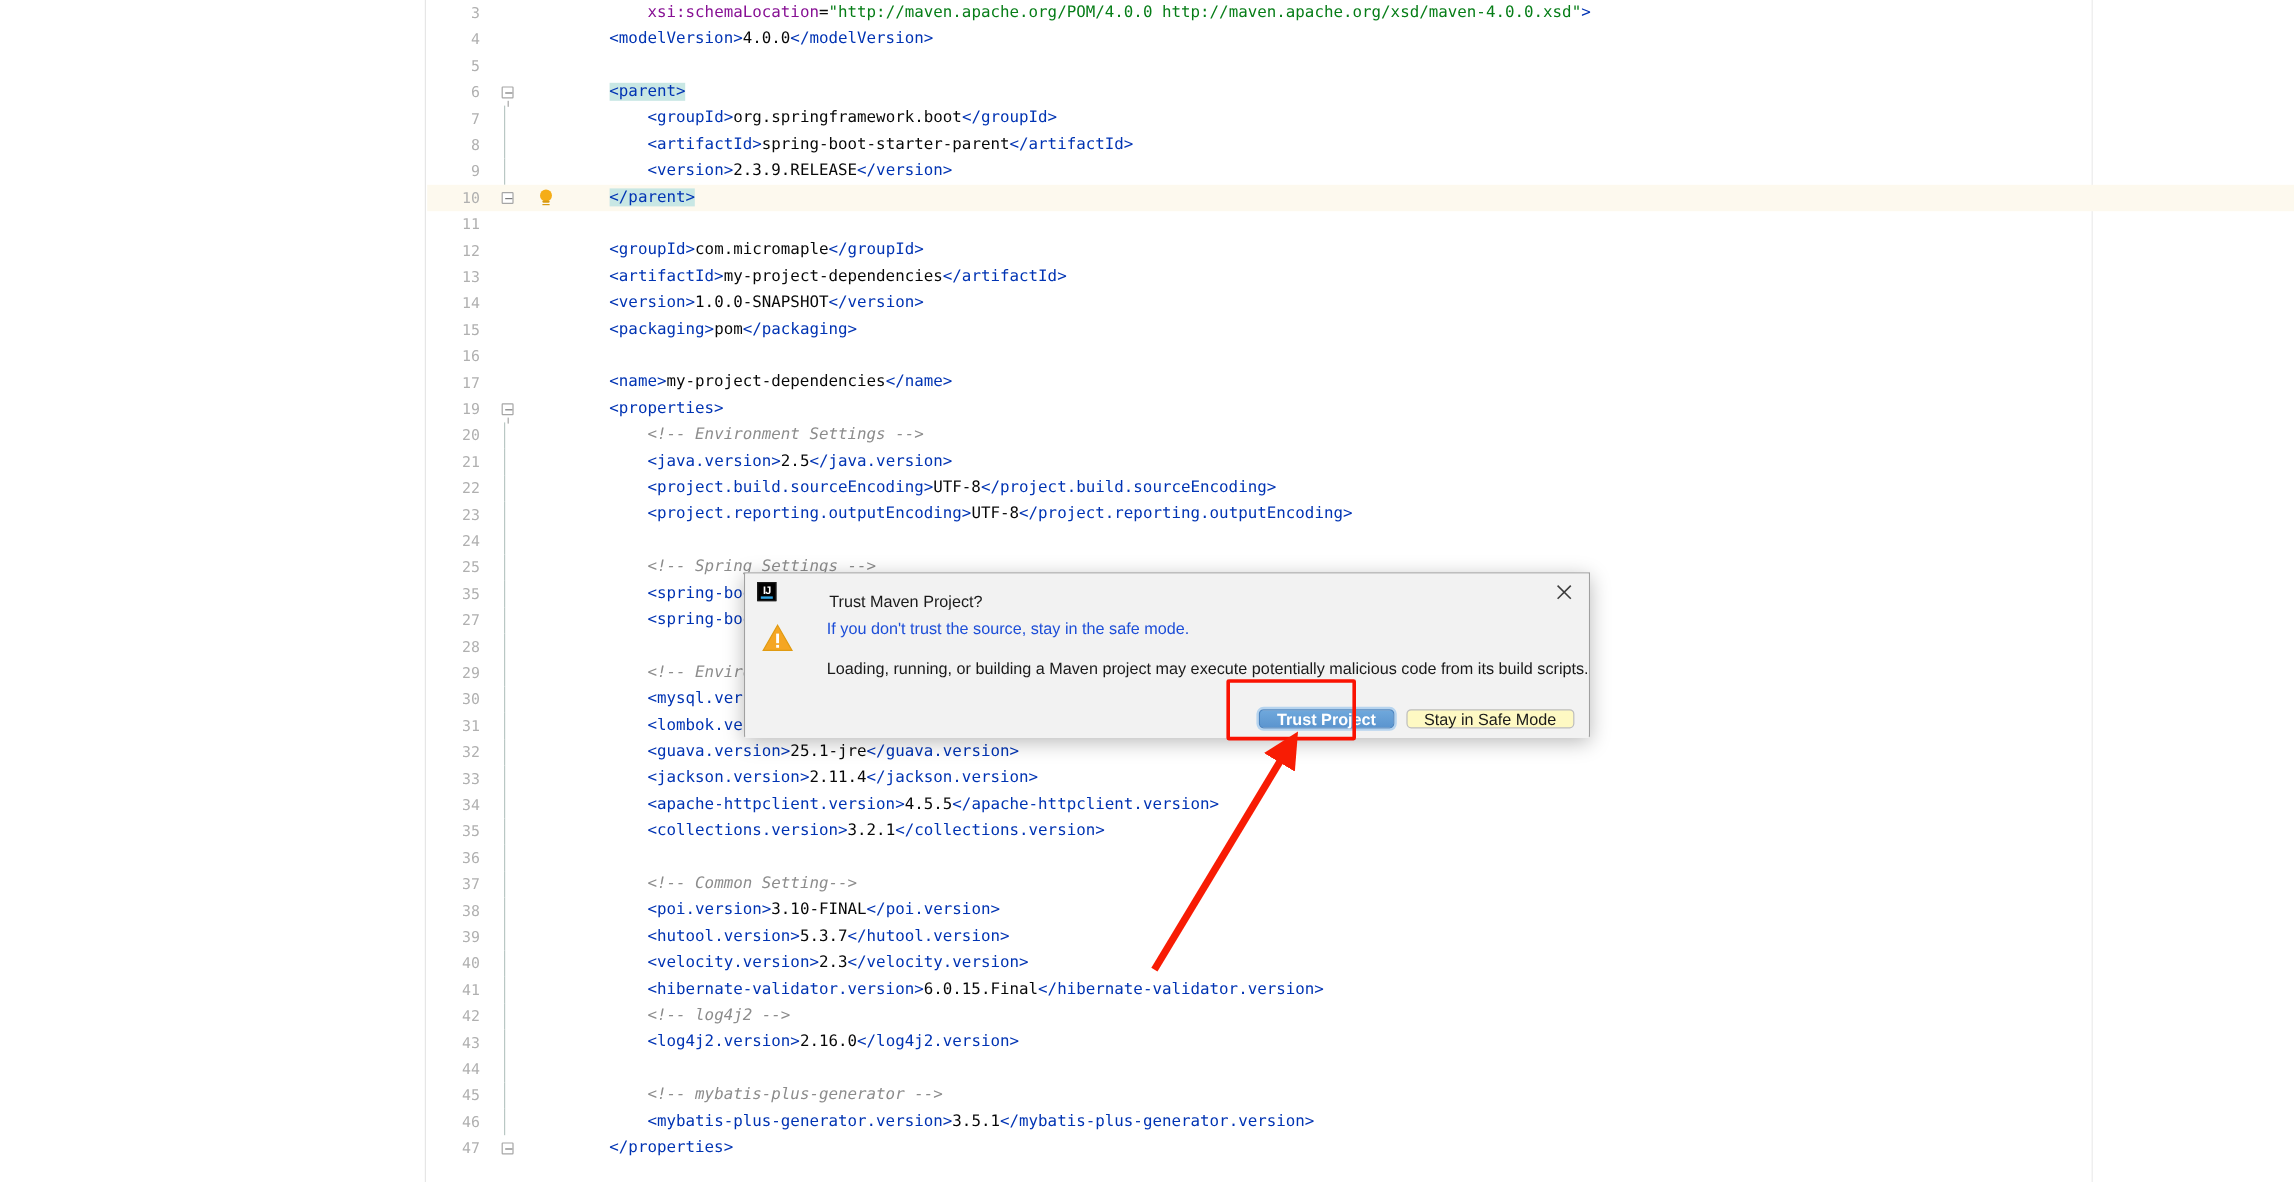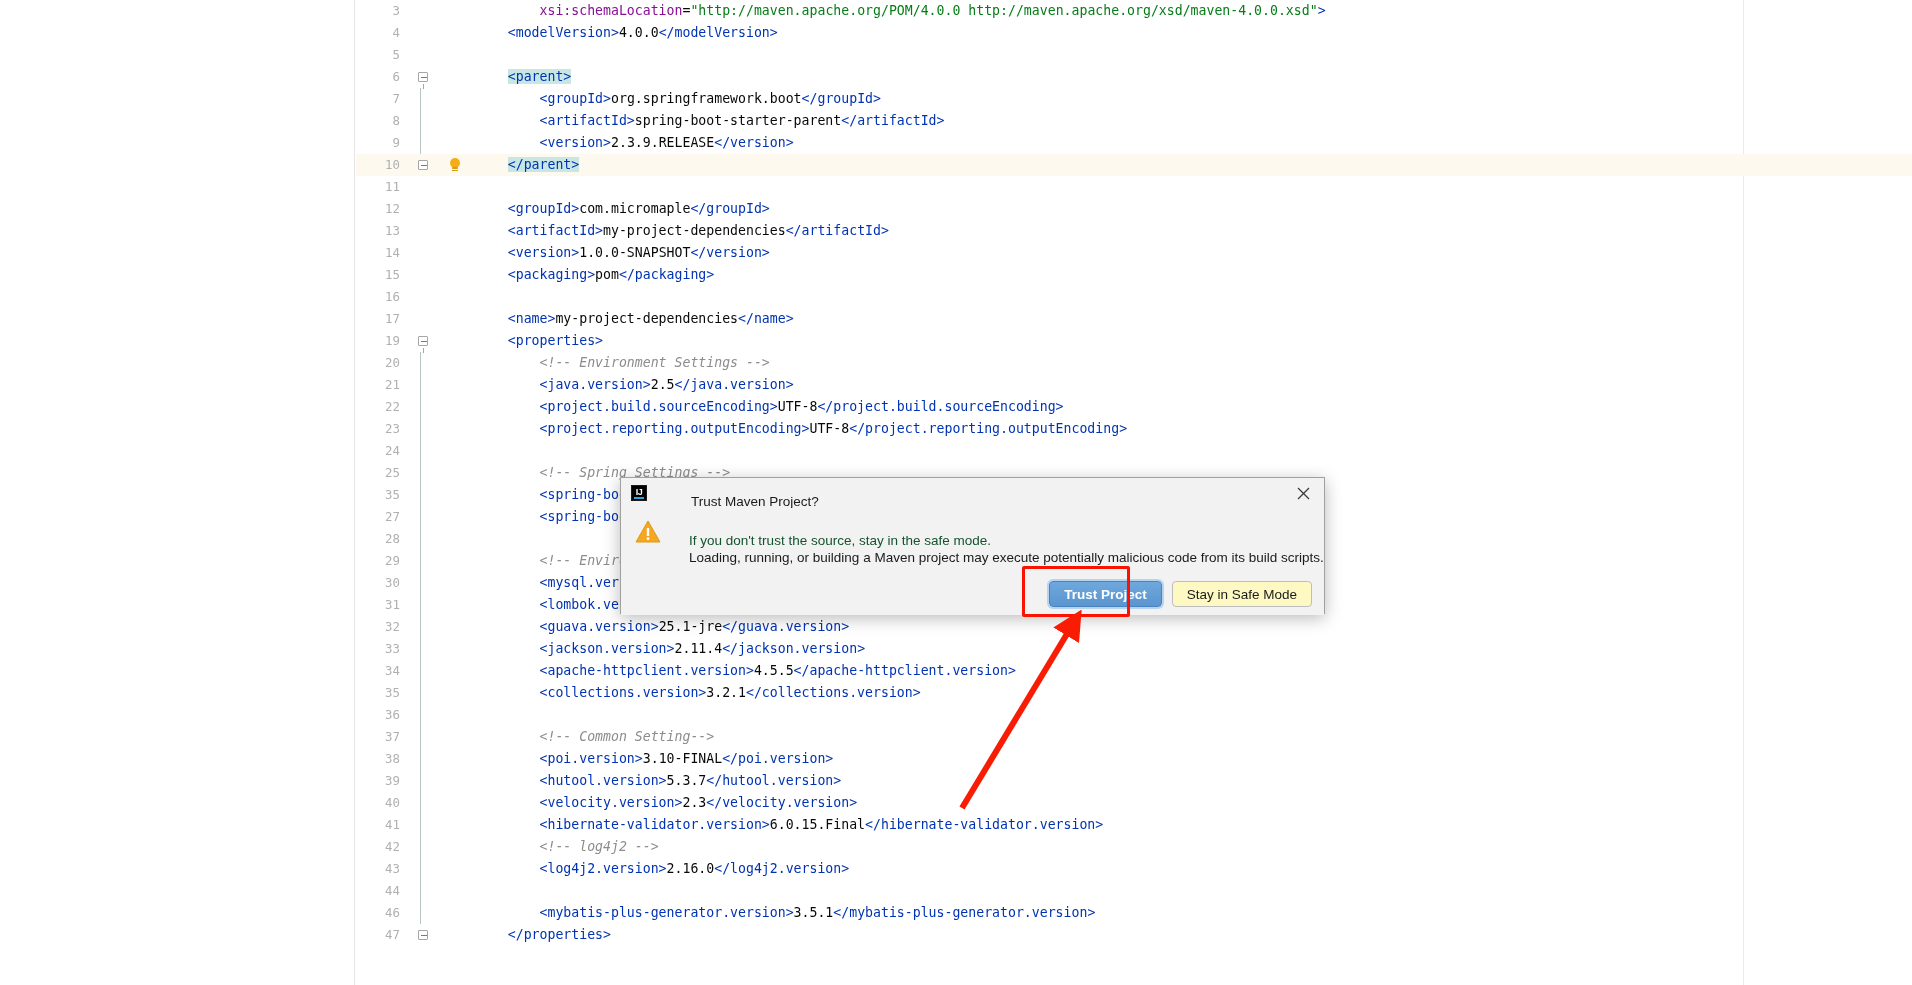--- a/index.html
+++ b/index.html
@@ -222,42 +222,42 @@
   }
   .warn-icon {
     position: absolute;
     left: 14px; top: 12px;
     width: 26px; height: 24px;
   }
   .warn-icon svg { display: block; }
 
   .dlg-msg1 {
     position: absolute;
-    left: 68px; top: 25px;
+    left: 68px; top: 8px;
     font-size: 13.5px;
-    color: #14532d;
+    color: #1d4ed8;
   }
   .dlg-msg2 {
     position: absolute;
     left: 68px; top: 42px;
     font-size: 13.5px;
     color: #1a1a1a;
   }
 
   .dlg-buttons {
     position: absolute;
     right: 12px; bottom: 8px;
     display: flex;
     gap: 10px;
     align-items: center;
   }
   .btn {
     font-family: "Liberation Sans", sans-serif;
     font-size: 13.5px;
-    height: 26px;
+    height: 16px;
     padding: 0 14px;
     border-radius: 4px;
     display: inline-flex;
     align-items: center;
     justify-content: center;
     cursor: default;
     white-space: nowrap;
   }
   .btn-primary {
     background: linear-gradient(180deg, #6fa8dc 0%, #5b95cf 100%);
@@ -335,20 +335,21 @@
           <div class="line"><span class="gutter-num">35</span><span class="indent-guide" style="top: 0px; height: 22px;"></span><span class="code"><span class="t-punct">        </span><span class="t-tag">&lt;collections.version&gt;</span><span class="t-text">3.2.1</span><span class="t-tag">&lt;/collections.version&gt;</span></span></div>
           <div class="line"><span class="gutter-num">36</span><span class="indent-guide" style="top: 0px; height: 22px;"></span><span class="code"></span></div>
           <div class="line"><span class="gutter-num">37</span><span class="indent-guide" style="top: 0px; height: 22px;"></span><span class="code"><span class="t-punct">        </span><span class="t-comment">&lt;!-- Common Setting--&gt;</span></span></div>
           <div class="line"><span class="gutter-num">38</span><span class="indent-guide" style="top: 0px; height: 22px;"></span><span class="code"><span class="t-punct">        </span><span class="t-tag">&lt;poi.version&gt;</span><span class="t-text">3.10-FINAL</span><span class="t-tag">&lt;/poi.version&gt;</span></span></div>
           <div class="line"><span class="gutter-num">39</span><span class="indent-guide" style="top: 0px; height: 22px;"></span><span class="code"><span class="t-punct">        </span><span class="t-tag">&lt;hutool.version&gt;</span><span class="t-text">5.3.7</span><span class="t-tag">&lt;/hutool.version&gt;</span></span></div>
           <div class="line"><span class="gutter-num">40</span><span class="indent-guide" style="top: 0px; height: 22px;"></span><span class="code"><span class="t-punct">        </span><span class="t-tag">&lt;velocity.version&gt;</span><span class="t-text">2.3</span><span class="t-tag">&lt;/velocity.version&gt;</span></span></div>
           <div class="line"><span class="gutter-num">41</span><span class="indent-guide" style="top: 0px; height: 22px;"></span><span class="code"><span class="t-punct">        </span><span class="t-tag">&lt;hibernate-validator.version&gt;</span><span class="t-text">6.0.15.Final</span><span class="t-tag">&lt;/hibernate-validator.version&gt;</span></span></div>
           <div class="line"><span class="gutter-num">42</span><span class="indent-guide" style="top: 0px; height: 22px;"></span><span class="code"><span class="t-punct">        </span><span class="t-comment">&lt;!-- log4j2 --&gt;</span></span></div>
           <div class="line"><span class="gutter-num">43</span><span class="indent-guide" style="top: 0px; height: 22px;"></span><span class="code"><span class="t-punct">        </span><span class="t-tag">&lt;log4j2.version&gt;</span><span class="t-text">2.16.0</span><span class="t-tag">&lt;/log4j2.version&gt;</span></span></div>
           <div class="line"><span class="gutter-num">44</span><span class="indent-guide" style="top: 0px; height: 22px;"></span><span class="code"></span></div>
+          <div class="line"><span class="gutter-num">45</span><span class="indent-guide" style="top: 0px; height: 22px;"></span><span class="code"><span class="t-punct">        </span><span class="t-comment">&lt;!-- mybatis-plus-generator --&gt;</span></span></div>
           <div class="line"><span class="gutter-num">46</span><span class="indent-guide" style="top: 0px; height: 22px;"></span><span class="code"><span class="t-punct">        </span><span class="t-tag">&lt;mybatis-plus-generator.version&gt;</span><span class="t-text">3.5.1</span><span class="t-tag">&lt;/mybatis-plus-generator.version&gt;</span></span></div>
           <div class="line"><span class="gutter-num">47</span><span class="fold-col"><span class="fold-box"></span></span><span class="code"><span class="t-punct">    </span><span class="t-tag">&lt;/properties&gt;</span></span></div>
         </div>
     </div>
 
   </div>
 
   <div class="dialog">
 
     <div class="dlg-titlebar">

